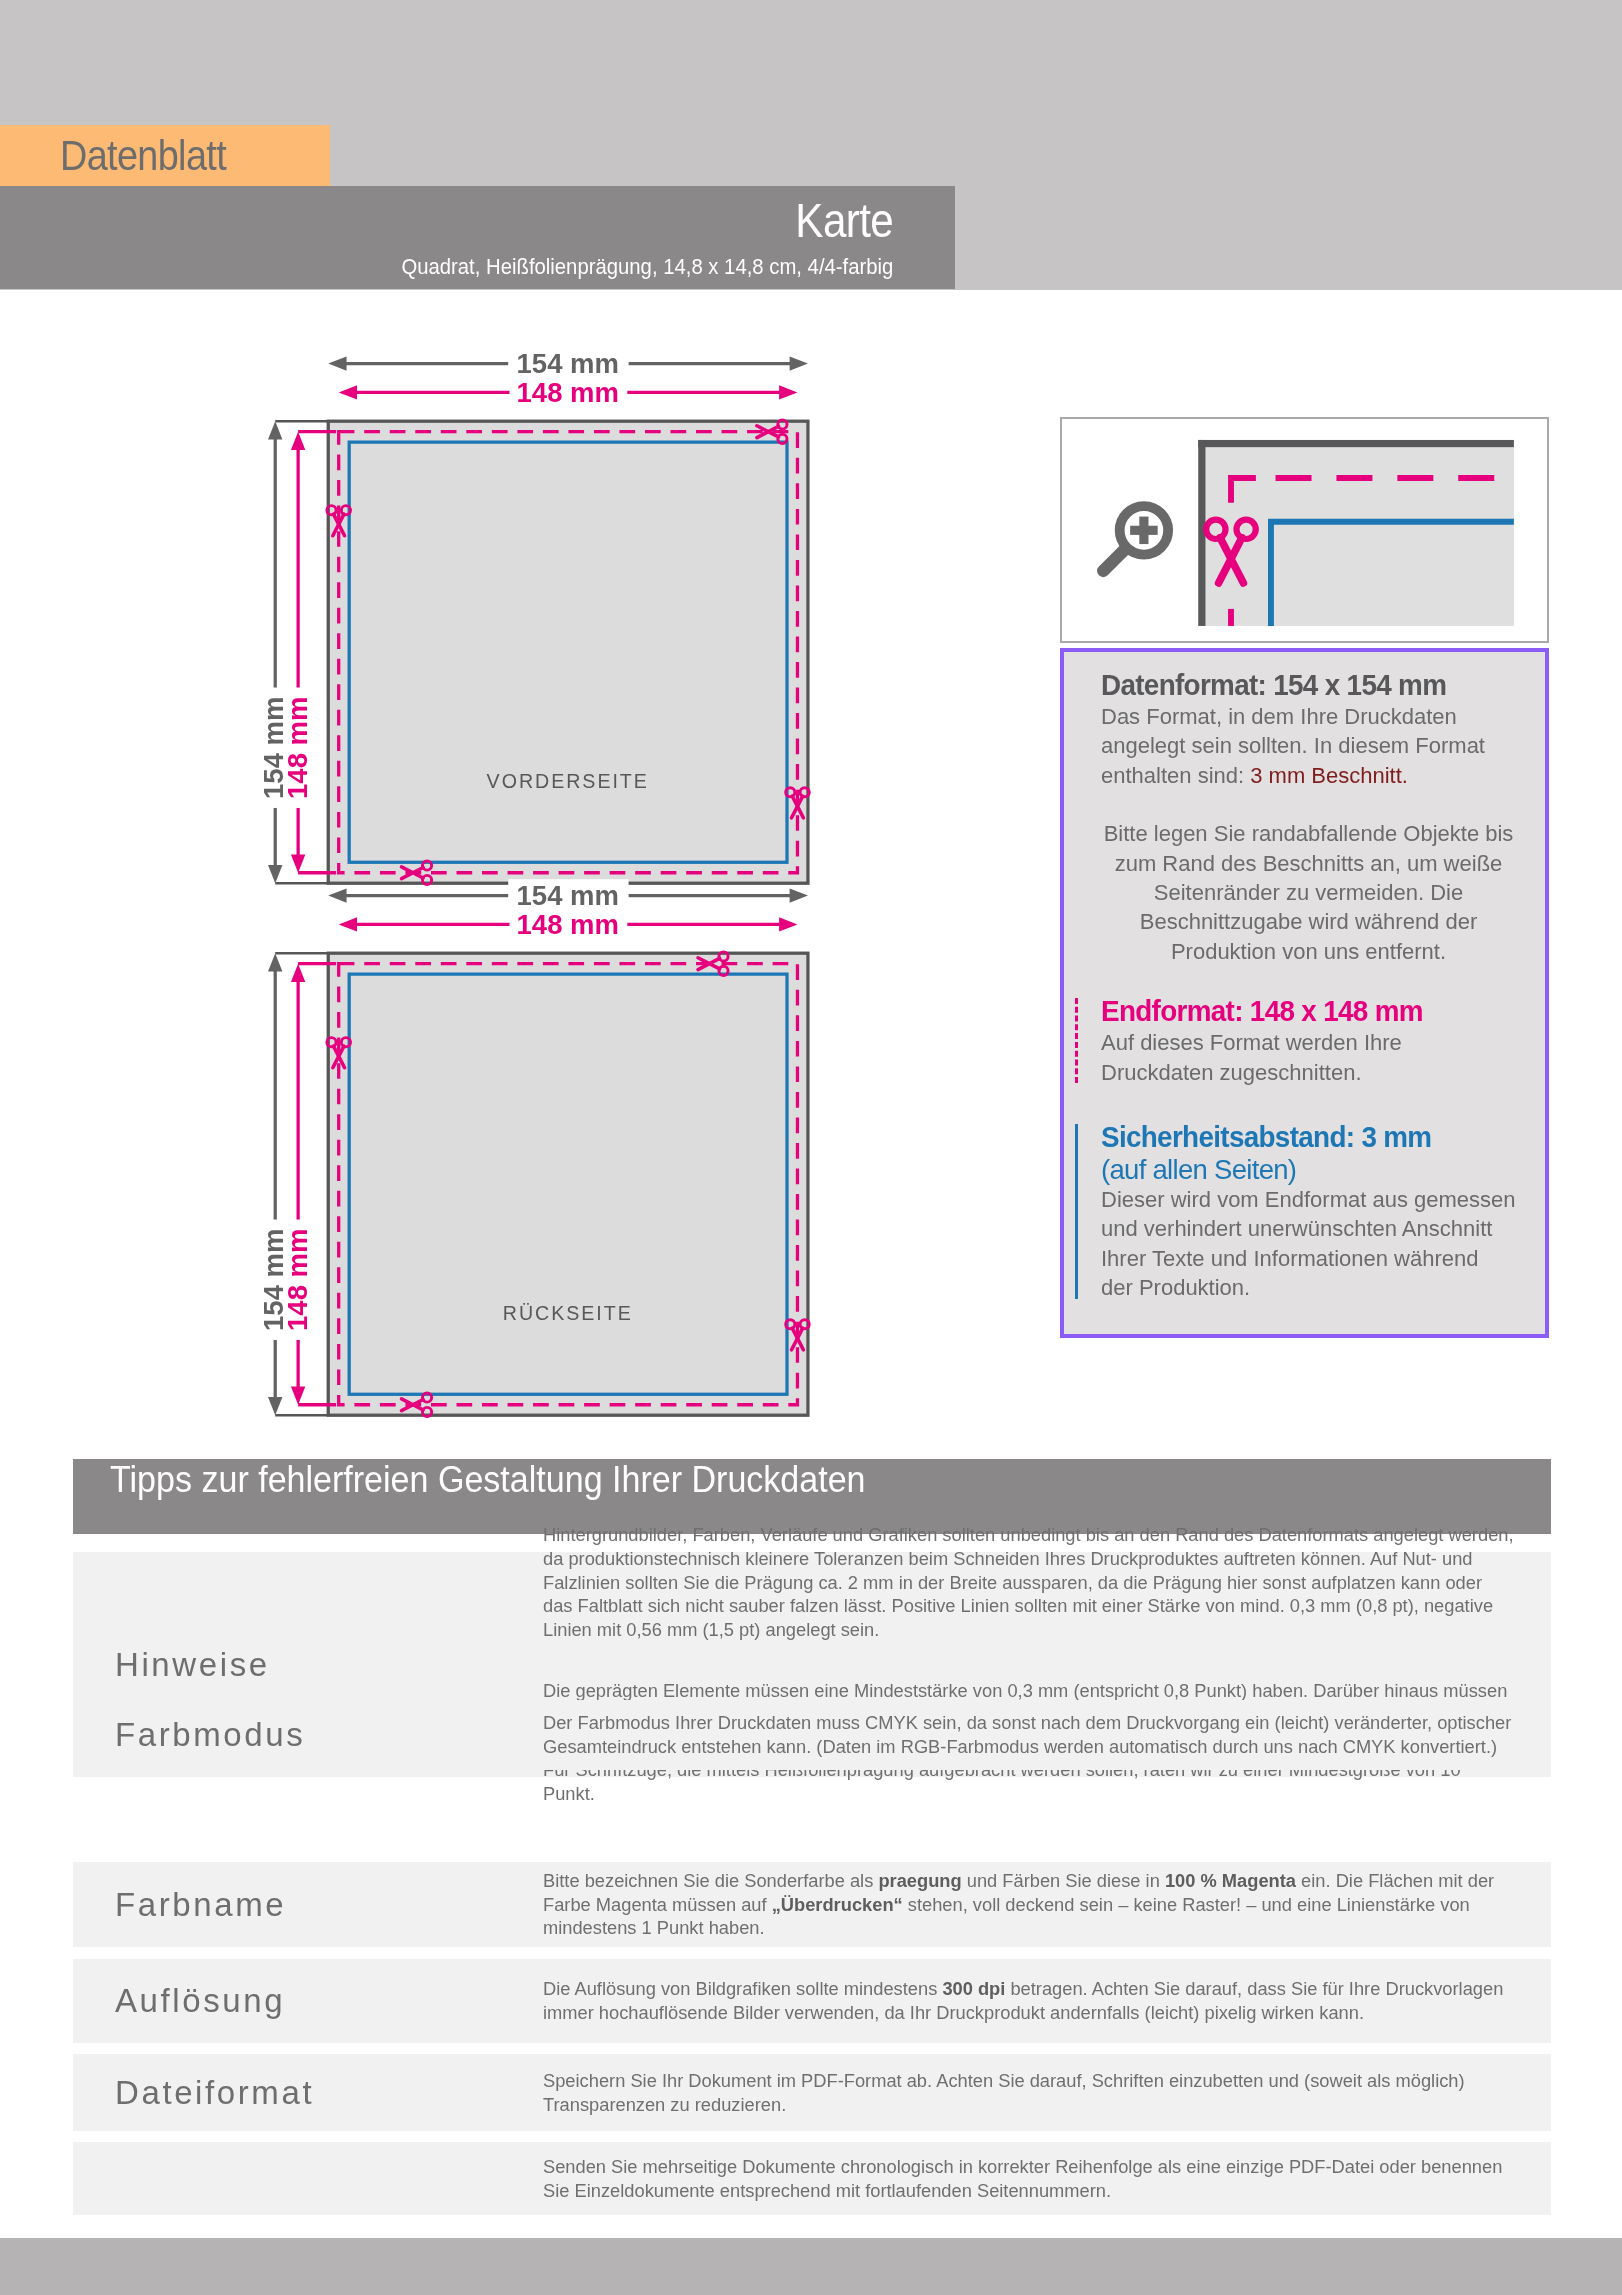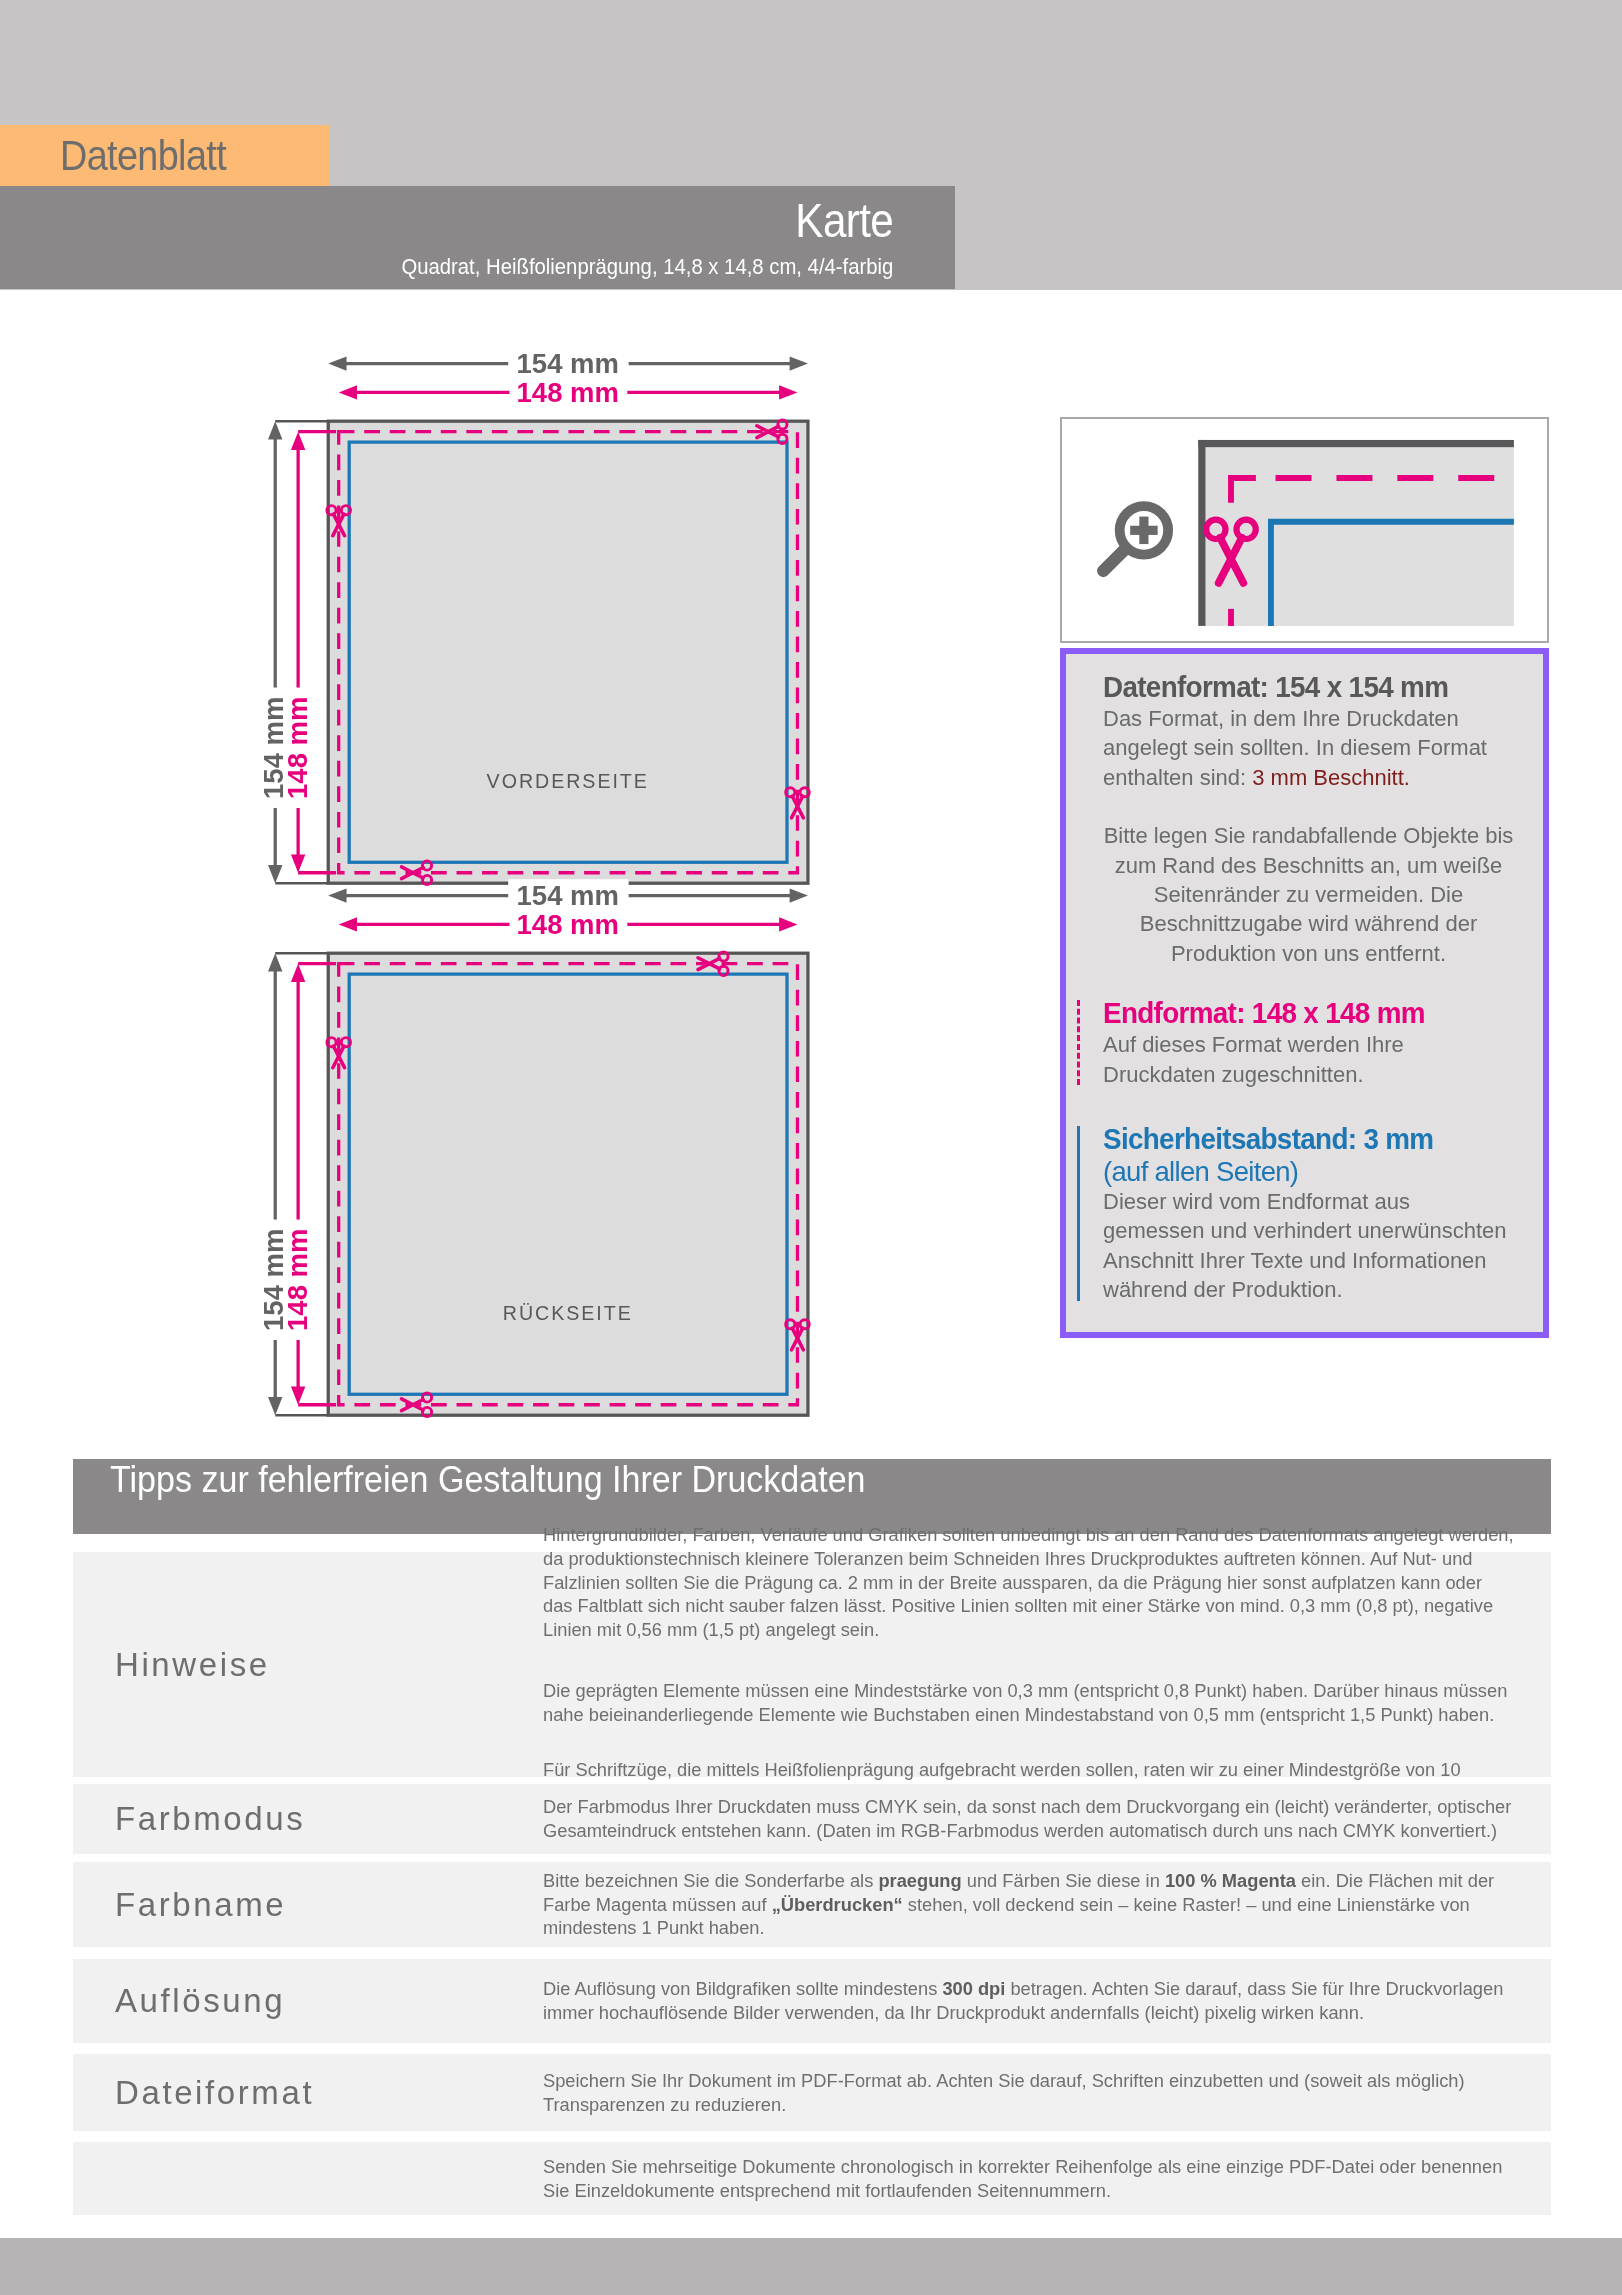--- a/index.html
+++ b/index.html
@@ -35,21 +35,21 @@
     display:inline-block;transform:scaleX(.94);transform-origin:right center;white-space:nowrap;
   }
 
   
   #info-top{
     left:1060px;top:417px;width:489px;height:226px;background:#fff;
     border:2px solid #aaa8a9;box-sizing:border-box;
   }
   #info-panel{
     left:1060px;top:648px;width:489px;height:690px;background:#e2e0e1;
-    border:6px solid #8b5cf6;box-sizing:border-box;
+    border:4px solid #8b5cf6;box-sizing:border-box;
     padding:17px 29px 0 37px;color:#6b6b6b;
   }
   .ib-h{margin:0;font-size:29px;line-height:33px;font-weight:bold;letter-spacing:-0.7px;
         transform:scaleX(.96);transform-origin:left center;white-space:nowrap;}
   .ib-h.gray{color:#58585a;}
   .ib-h.magenta{color:#e6007e;}
   .ib-h.blue{color:#1d77b5;}
   .ib-sub{font-size:27.5px;line-height:31px;color:#1d77b5;letter-spacing:-0.7px;}
   .ib-body{font-size:22px;line-height:29.4px;color:#6b6b6b;}
   .ib-body p{margin:0;}
@@ -270,21 +270,21 @@
 
 <div class="row abs" style="top:1552px;height:225px">
   <div class="row-label">Hinweise</div>
   <div class="row-body">
       <p><span>Hintergrundbilder, Farben, Verläufe und Grafiken sollten unbedingt bis an den Rand des Datenformats angelegt werden, da produktionstechnisch kleinere Toleranzen beim Schneiden Ihres Druckproduktes auftreten können. Auf Nut- und Falzlinien sollten Sie die Prägung ca. 2 mm in der Breite aussparen, da die Prägung hier sonst aufplatzen kann oder das Faltblatt sich nicht sauber falzen lässt. Positive Linien sollten mit einer Stärke von mind. 0,3 mm (0,8 pt), negative Linien mit 0,56 mm (1,5 pt) angelegt sein.</span></p>
       <p class="pgap"><span>Die geprägten Elemente müssen eine Mindeststärke von 0,3 mm (entspricht 0,8 Punkt) haben. Darüber hinaus müssen nahe beieinanderliegende Elemente wie Buchstaben einen Mindestabstand von 0,5 mm (entspricht 1,5 Punkt) haben.</span></p>
       <p><span>Für Schriftzüge, die mittels Heißfolienprägung aufgebracht werden sollen, raten wir zu einer Mindestgröße von 10 Punkt.</span></p>
     </div>
 </div>
 
-<div class="row abs" style="top:1784px;height:70px">
+<div class="row abs" style="top:1700px;height:70px">
   <div class="row-label">Farbmodus</div>
   <div class="row-body">
       <p><span>Der Farbmodus Ihrer Druckdaten muss CMYK sein, da sonst nach dem Druckvorgang ein (leicht) veränderter, optischer Gesamteindruck entstehen kann. (Daten im RGB-Farbmodus werden automatisch durch uns nach CMYK konvertiert.)</span></p>
     </div>
 </div>
 
 <div class="row abs" style="top:1862px;height:85px">
   <div class="row-label">Farbname</div>
   <div class="row-body">
       <p><span>Bitte bezeichnen Sie die Sonderfarbe als </span><span class="b">praegung</span><span> und Färben Sie diese in </span><span class="b">100 % Magenta</span><span> ein. Die Flächen mit der Farbe Magenta müssen auf </span><span class="b">„Überdrucken“</span><span> stehen, voll deckend sein – keine Raster! – und eine Linienstärke von mindestens 1 Punkt haben.</span></p>

